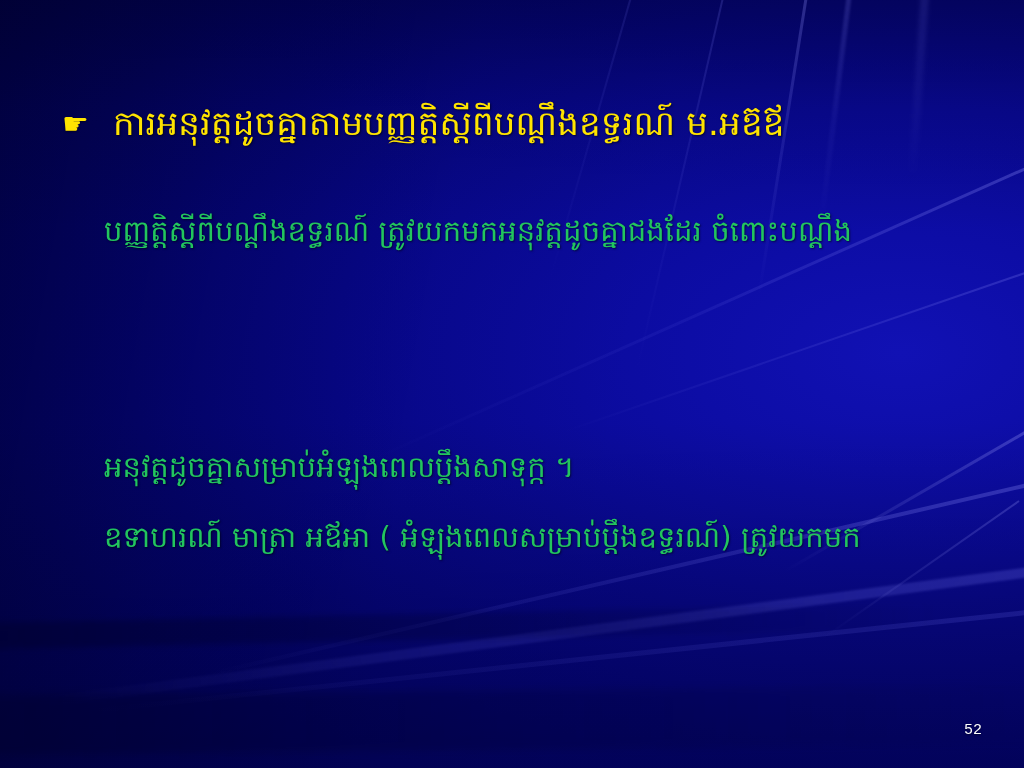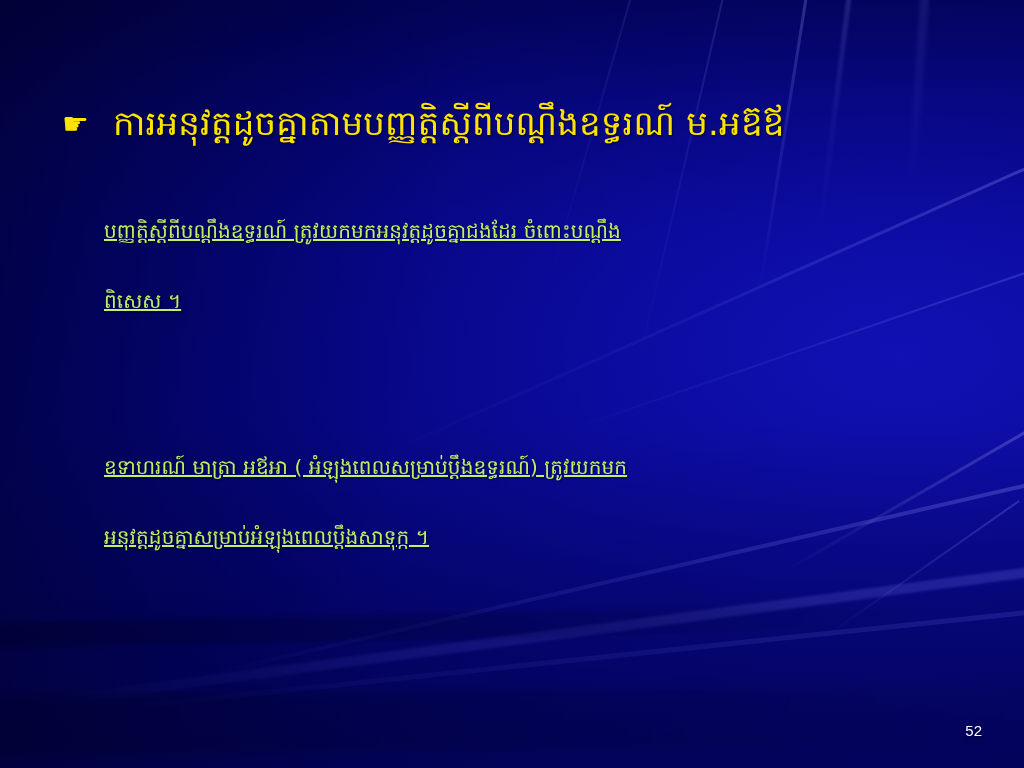--- a/index.html
+++ b/index.html
@@ -179,37 +179,36 @@
 
   .body-block {
     position: absolute;
     left: 104px;
     right: 52px;
   }
   .para-1 { top: 196px; }
   .para-2 { top: 432px; }
 
   .body-line {
-    color: #bef264;
-    font-size: 20px;
+    color: #22c55e;
+    font-size: 29px;
     line-height: 70px;
     letter-spacing: 0.1px;
     text-shadow: 1px 1px 2px rgba(0,0,0,0.55);
     white-space: nowrap;
-    text-decoration: underline;
   }
 
   .page-number {
     position: absolute;
     right: 42px;
     bottom: 28px;
     color: #ffffff;
     font-size: 15px;
     line-height: 18px;
-    font-family: Liberation Sans, sans-serif;
+    font-family: Liberation Mono, monospace;
     text-shadow: 0 1px 2px rgba(0,0,0,0.5);
   }
 </style>
 </head>
 <body>
 
 <div id="slide">
 
   <div class="bg-base"></div>
   <div class="bg-left-shade"></div>
@@ -235,24 +234,23 @@
 
   <div id="content">
 
     <div class="title-row">
       <span class="bullet-hand">☛</span>
       <span class="title-text">ការអនុវត្តដូចគ្នាតាមបញ្ញត្តិស្តីពីបណ្ដឹងឧទ្ធរណ៍  ម.អឨឪ</span>
     </div>
 
     <div class="body-block para-1">
       <div class="body-line">បញ្ញត្តិស្តីពីបណ្ដឹងឧទ្ធរណ៍ ត្រូវយកមកអនុវត្តដូចគ្នាជងដែរ ចំពោះបណ្ដឹង</div>
-      <div class="body-line">ពិសេស ។</div>
     </div>
 
     <div class="body-block para-2">
+      <div class="body-line">អនុវត្តដូចគ្នាសម្រាប់អំឡុងពេលប្ដឹងសាទុក្ក ។</div>
       <div class="body-line">ឧទាហរណ៍ មាត្រា អឪឤ ( អំឡុងពេលសម្រាប់ប្ដឹងឧទ្ធរណ៍) ត្រូវយកមក</div>
-      <div class="body-line">អនុវត្តដូចគ្នាសម្រាប់អំឡុងពេលប្ដឹងសាទុក្ក ។</div>
     </div>
 
     <div class="page-number">52</div>
 
   </div>
 </div>
 
 </body></html>

